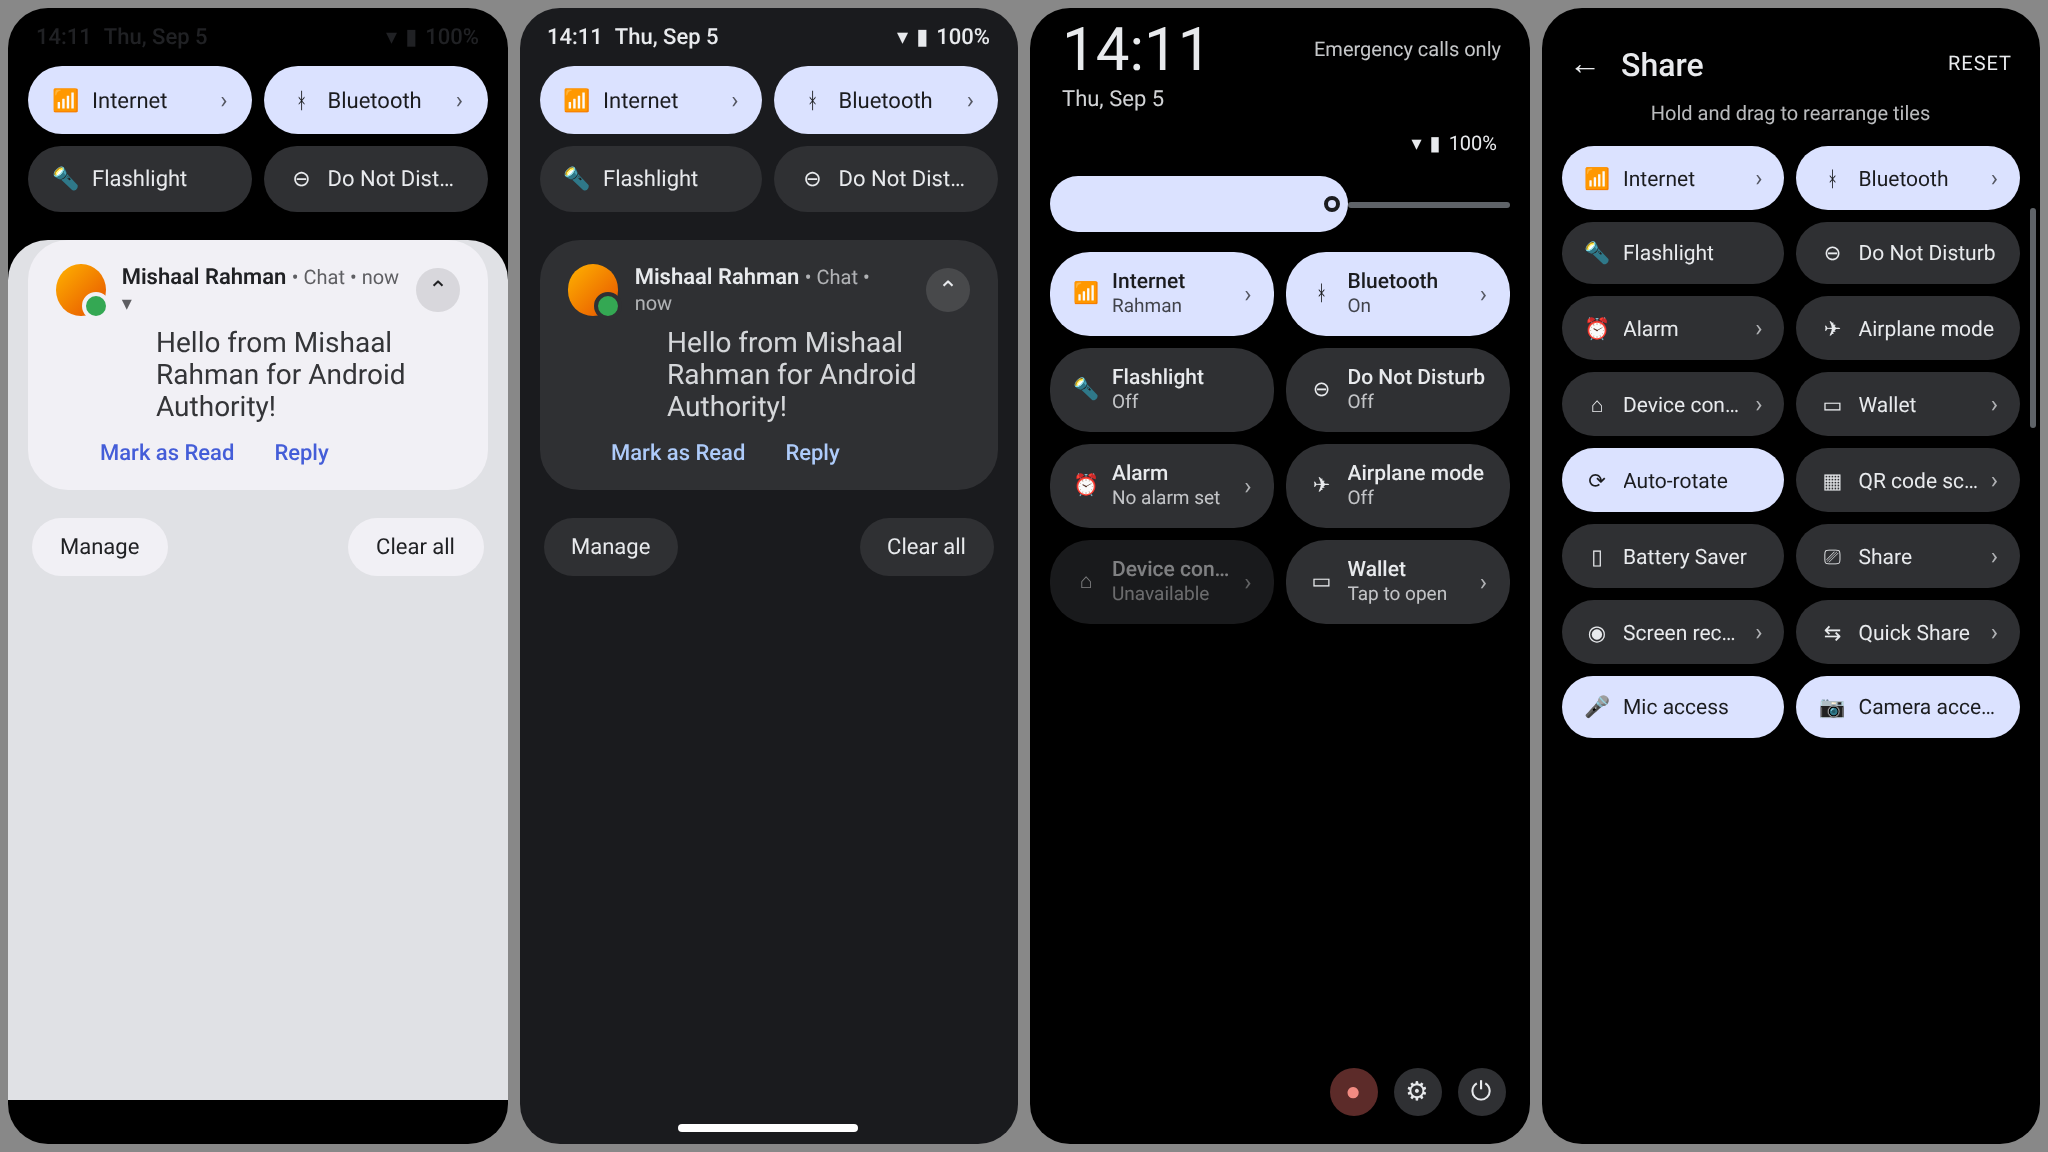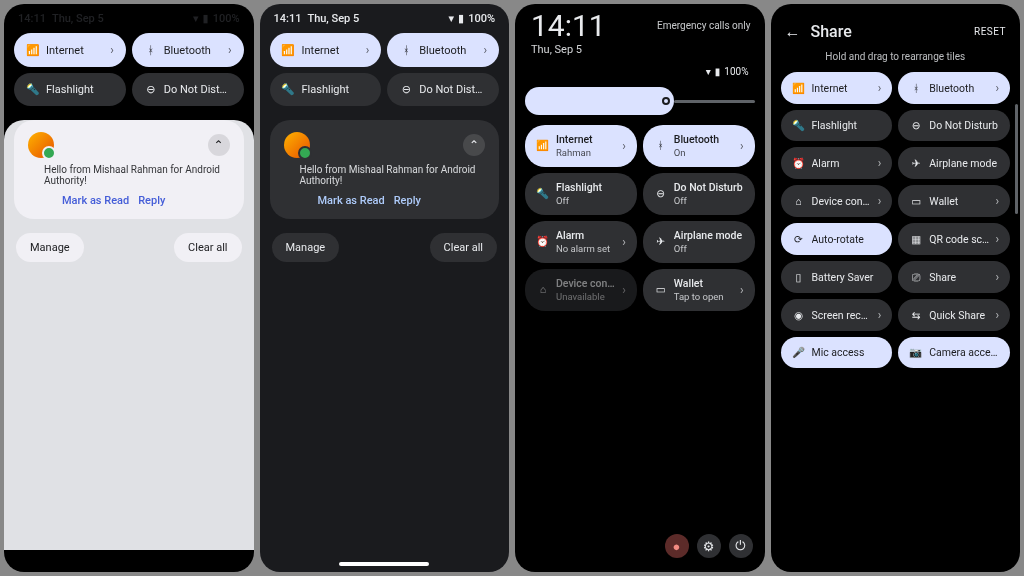--- a/index.html
+++ b/index.html
@@ -23,22 +23,22 @@
   .tile .sub .t2 { font-size: 9.5px; opacity: .8; white-space:nowrap; overflow:hidden; text-overflow:ellipsis; }
   .chev { font-size: 12px; opacity: .7; }
   .notif { margin: 8px 10px; background: #f1f0f5; color: #202124; border-radius: 20px; padding: 12px 14px; }
   .notif.dark { background: #2f3033; color: #e8eaed; }
   .notif-head { display: flex; align-items: center; gap: 8px; }
   .avatar { width: 26px; height: 26px; border-radius: 50%; background: linear-gradient(135deg,#ffb300,#e65100); position:relative; }
   .avatar::after { content:''; position:absolute; right:-2px; bottom:-2px; width:10px; height:10px; border-radius:50%; background:#34a853; border:2px solid #f1f0f5; }
   .notif.dark .avatar::after { border-color:#2f3033; }
   .notif-title { font-weight: 600; font-size: 11px; }
   .notif-meta { font-size: 10px; opacity: .7; }
-  .notif-body { font-size: 10px; margin: 6px 0 8px 16px; opacity:.9; }
-  .notif-actions { display: flex; gap: 9px; margin-left: 34px; font-size: 11px; font-weight: 500; }
+  .notif-body { font-size: 14px; margin: 6px 0 8px 50px; opacity:.9; }
+  .notif-actions { display: flex; gap: 20px; margin-left: 22px; font-size: 11px; font-weight: 500; }
   .notif-actions .act { color: #445dd8; cursor:pointer; }
   .notif.dark .act { color: #aecbfa; }
   .expand { margin-left:auto; width:22px; height:22px; border-radius:50%; background:rgba(0,0,0,.1); display:flex; align-items:center; justify-content:center; font-size:12px; cursor:pointer;}
   .notif.dark .expand { background: rgba(255,255,255,.12);}
   .footer-btns { display:flex; justify-content:space-between; padding: 6px 12px; }
   .pill-btn { background: #f1f0f5; color:#202124; border-radius:18px; padding:8px 14px; font-size:11px; cursor:pointer; }
   .phone.dark-panel .pill-btn { background:#2f3033; color:#e8eaed; }
   .navbar { position:absolute; bottom:6px; left:50%; transform:translateX(-50%); width:90px; height:4px; border-radius:2px; background:#000; }
   .phone.dark-panel .navbar, .phone.black .navbar { background:#fff; }
   .clock { font-size: 30px; font-weight: 400; padding: 0 16px; margin-top:4px; }
@@ -97,20 +97,23 @@
         </div>
       <div class="tile dim">
           <span class="ic">⊖</span>
           <span class="lab">Do Not Disturb</span>
         </div>
     </div>
     <div style="background:#e0e1e5; border-radius:20px 20px 0 0; height:430px; margin-top:4px;">
       <div class="notif">
         <div class="notif-head">
           <div class="avatar"></div>
+          <div>
+            <div><span class="notif-title">Mishaal Rahman</span> <span class="notif-meta">• <span>Chat • now</span> ▾</span></div>
+          </div>
           <div class="expand">⌃</div>
         </div>
         <div class="notif-body">Hello from Mishaal Rahman for Android Authority!</div>
         <div class="notif-actions">
           <span class="act">Mark as Read</span>
           <span class="act">Reply</span>
         </div>
       </div>
       <div class="footer-btns">
         <div class="pill-btn">Manage</div>
@@ -148,20 +151,23 @@
           <span class="lab">Flashlight</span>
         </div>
       <div class="tile dim">
           <span class="ic">⊖</span>
           <span class="lab">Do Not Disturb</span>
         </div>
     </div>
     <div class="notif dark">
       <div class="notif-head">
         <div class="avatar"></div>
+        <div>
+          <div><span class="notif-title">Mishaal Rahman</span> <span class="notif-meta">• <span>Chat • now</span></span></div>
+        </div>
         <div class="expand">⌃</div>
       </div>
       <div class="notif-body">Hello from Mishaal Rahman for Android Authority!</div>
       <div class="notif-actions">
         <span class="act">Mark as Read</span>
         <span class="act">Reply</span>
       </div>
     </div>
     <div class="footer-btns">
       <div class="pill-btn">Manage</div>

